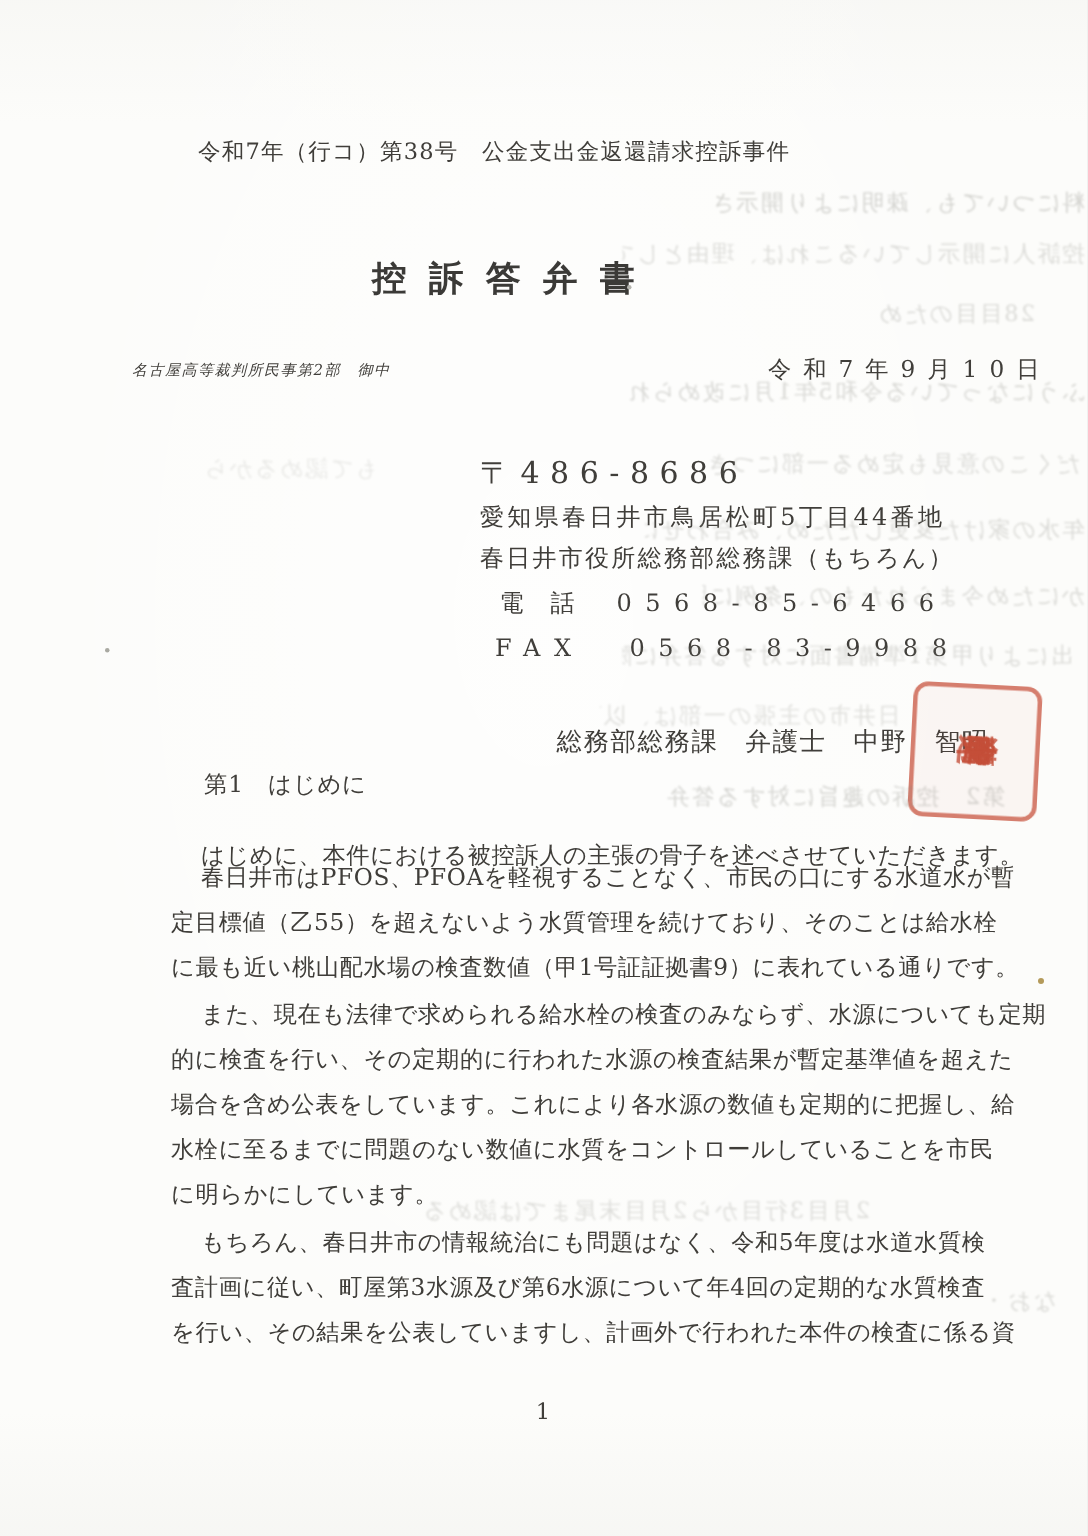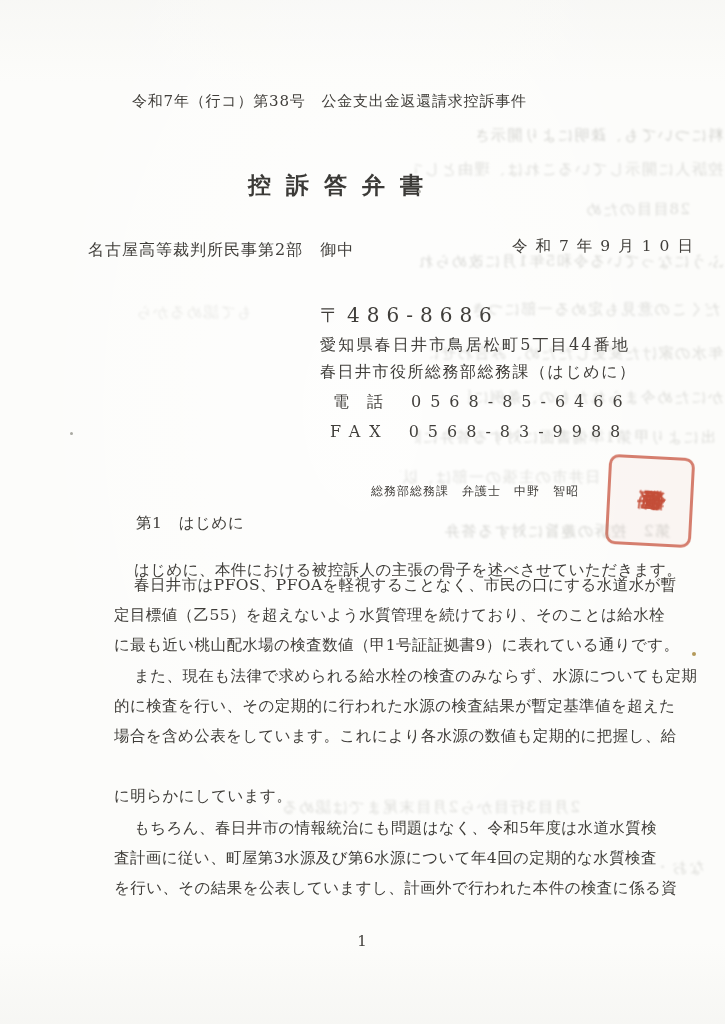--- a/index.html
+++ b/index.html
@@ -13,32 +13,32 @@
     content:""; position:absolute; inset:0;
     background:
       radial-gradient(ellipse at 50% 40%, rgba(255,255,255,0.6), rgba(0,0,0,0) 70%),
       linear-gradient(180deg, rgba(235,235,230,0.25), rgba(255,255,255,0) 8%, rgba(255,255,255,0) 92%, rgba(230,230,225,0.25));
     pointer-events:none;
   }
   .line { position:absolute; white-space:nowrap; }
   .case-line   { left:88px;  top:92px; font-size:15px;  letter-spacing:0.8px;margin-left:44px; }
   .doc-title   { left:248px; top:170px; font-size:23px;  letter-spacing:15px; font-weight:600; color:#3b3a37; }
   .doc-date    { left:512px; top:212px; font-size:15.5px; letter-spacing:8px;margin-top:24px; }
-  .court-line  { left:88px;  top:240px; font-size:16px;  letter-spacing:1px; }
+  .court-line  { left:88px;  top:240px; font-size:10px;  letter-spacing:1px;font-style:italic; }
   .postal      { left:320px; top:302px; font-size:20px;  letter-spacing:7px; }
   .addr        { left:320px; top:335px; font-size:16px;  letter-spacing:2.2px; }
   .office      { left:320px; top:362px; font-size:16px;  letter-spacing:1.5px; }
   .tel-row     { left:333px; top:392px; font-size:16px; }
   .fax-row     { left:330px; top:422px; font-size:16px; }
   .tel-label   { letter-spacing:18px; margin-right:10px; }
   .tel-num     { letter-spacing:9px; }
-  .fax-label   { letter-spacing:9px; margin-right:19px; }
+  .fax-label   { letter-spacing:9px; margin-right:30px; }
   .fax-num     { letter-spacing:9px; }
   .rep-role    { left:353px; top:452px; font-size:16px; letter-spacing:1px; }
-  .rep-name    { left:371px; top:483px; font-size:12px; letter-spacing:1px;text-align:center; }
+  .rep-name    { left:371px; top:483px; font-size:17px; letter-spacing:1px;text-align:center; }
   .sec-heading { left:88px;  top:513px; font-size:15.5px; letter-spacing:0.6px;margin-left:48px; }
   .body-line   { font-size:15.5px; letter-spacing:0.4px; color:#3f3d39; }
   .ind  { left:134px; }
   .cont { left:114px; }
   .page-number { left:0; top:932px; width:725px; text-align:center; font-size:15px; letter-spacing:1px; }
 
   
   .seal {
     position:absolute; left:605px; top:458px; width:84px; height:80px;
     border:3.5px solid rgba(198,80,58,0.72); border-radius:10px;
@@ -65,41 +65,42 @@
 
 <div class="page">
 
   <div class="line case-line">令和7年（行コ）第38号　公金支出金返還請求控訴事件</div>
   <div class="line doc-title">控訴答弁書</div>
   <div class="line doc-date">令和7年9月10日</div>
   <div class="line court-line">名古屋高等裁判所民事第2部　御中</div>
 
   <div class="line postal">〒486-8686</div>
   <div class="line addr">愛知県春日井市鳥居松町5丁目44番地</div>
-  <div class="line office">春日井市役所総務部総務課（はじめに）</div>
+  <div class="line office">春日井市役所総務部総務課（もちろん）</div>
   <div class="line tel-row">
     <span class="tel-label">電話</span><span class="tel-num">0568-85-6466</span>
   </div>
   <div class="line fax-row">
     <span class="fax-label">FAX</span><span class="fax-num">0568-83-9988</span>
   </div>
   <div class="line rep-name">総務部総務課　弁護士　中野　智昭</div>
 
   <div class="seal">
     <div class="seal-text">弁護士中野智昭之印</div>
   </div>
 
   <div class="line sec-heading">第1　はじめに</div>
   <div class="line body-line ind" style="top:560px">はじめに、本件における被控訴人の主張の骨子を述べさせていただきます。</div>
   <div class="line body-line ind" style="top:575px">春日井市はPFOS、PFOAを軽視することなく、市民の口にする水道水が暫</div>
   <div class="line body-line cont" style="top:605px">定目標値（乙55）を超えないよう水質管理を続けており、そのことは給水栓</div>
   <div class="line body-line cont" style="top:635px">に最も近い桃山配水場の検査数値（甲1号証証拠書9）に表れている通りです。</div>
   <div class="line body-line ind" style="top:666px">また、現在も法律で求められる給水栓の検査のみならず、水源についても定期</div>
   <div class="line body-line cont" style="top:696px">的に検査を行い、その定期的に行われた水源の検査結果が暫定基準値を超えた</div>
   <div class="line body-line cont" style="top:726px">場合を含め公表をしています。これにより各水源の数値も定期的に把握し、給</div>
+  <div class="line body-line cont" style="top:756px">水栓に至るまでに問題のない数値に水質をコントロールしていることを市民</div>
   <div class="line body-line cont" style="top:786px">に明らかにしています。</div>
   <div class="line body-line ind" style="top:818px">もちろん、春日井市の情報統治にも問題はなく、令和5年度は水道水質検</div>
   <div class="line body-line cont" style="top:848px">査計画に従い、町屋第3水源及び第6水源について年4回の定期的な水質検査</div>
   <div class="line body-line cont" style="top:878px">を行い、その結果を公表していますし、計画外で行われた本件の検査に係る資</div>
 
   <div class="line page-number">1</div>
 
   <div class="ghost" style="top:126px; left:468px; width:255px; opacity:.34">料についても、疎明により開示さ</div>
   <div class="ghost" style="top:160px; left:415px; width:308px; opacity:.27">控訴人に開示しているこれは、理由として説明した</div>
   <div class="ghost" style="top:200px; left:540px; width:150px; opacity:.28">28目目のため</div>

